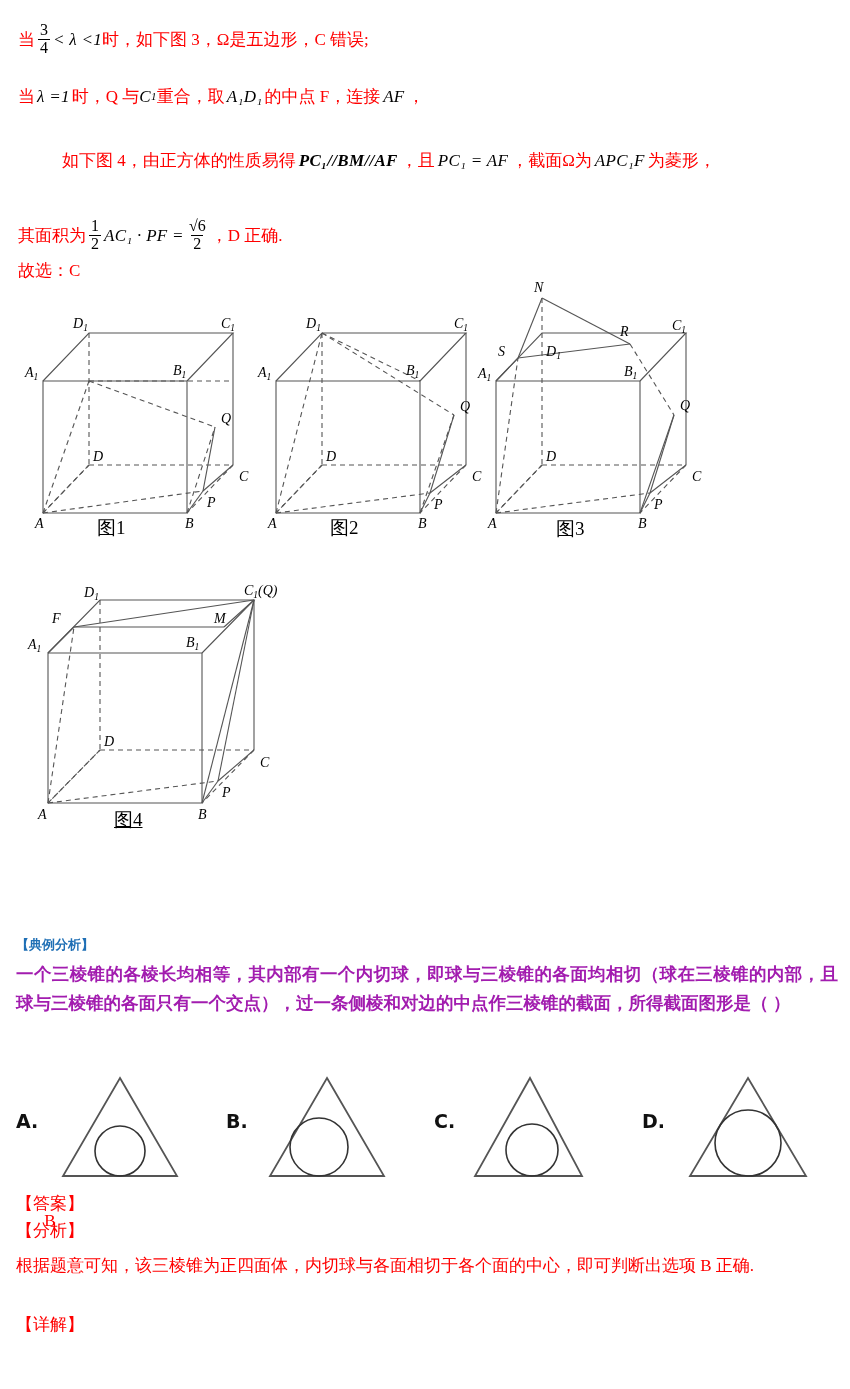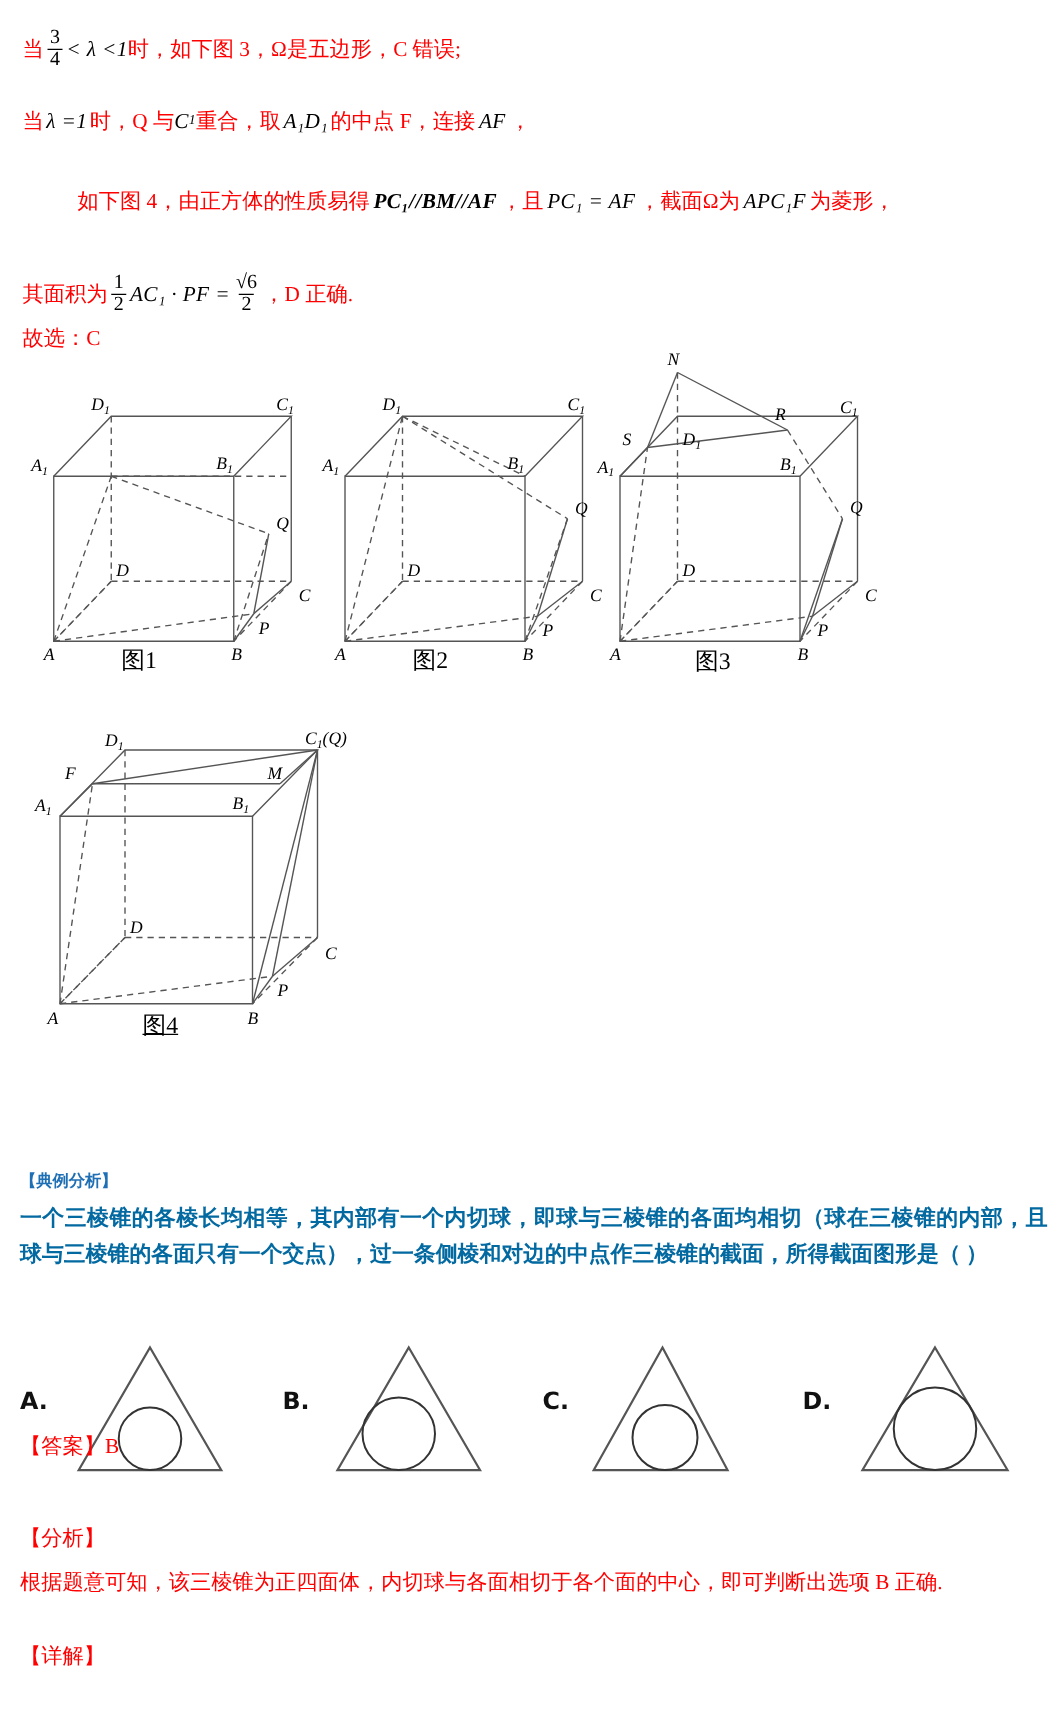--- a/index.html
+++ b/index.html
@@ -25,21 +25,21 @@
   .frac .den{font-size:16px;line-height:1.05;padding:0 2px;border-top:1.2px solid #000;
              font-family:"Liberation Serif",serif;}
 
   
   .sec-head{position:absolute;font-weight:bold;
             font-family:"DejaVu Sans","Liberation Sans",sans-serif;}
   .sec-title{font-size:27px;letter-spacing:1px;}
   .sub-head{font-size:13px;font-weight:bold;}
 
   
-  .prob{position:absolute;color:#0369a1;font-size:17.5px;line-height:29px;
+  .prob{position:absolute;color:#a21caf;font-size:17.5px;line-height:29px;
         font-weight:bold;font-family:"Liberation Serif","DejaVu Serif",serif;
         width:822px;text-align:justify;}
 
   .opt-label{position:absolute;font-weight:bold;font-size:19px;color:#111;
              font-family:"DejaVu Sans","Liberation Sans",sans-serif;}
 
   .fig{position:absolute;}
   .fig-cap{position:absolute;font-size:19px;color:#000;
            font-family:"Liberation Serif","DejaVu Serif",serif;}
   svg{display:block;overflow:visible;}
@@ -298,21 +298,21 @@
   </div>
 
   <div class="opt-label" style="left:642px;top:1110px;">D.</div>
   <div class="fig" style="left:680px;top:1068px;">
     <svg width="140" height="120" viewBox="0 0 140 120">
       <polygon points="68,10 126,108 10,108" fill="none" stroke="#555" stroke-width="1.8"></polygon>
       <circle cx="68" cy="75" r="33" fill="none" stroke="#333" stroke-width="1.6"></circle>
     </svg>
   </div>
 
-  <div class="sol-line sol" style="left:16px;top:1148px;">
+  <div class="sol-line sol" style="left:16px;top:1195px;flex-direction:column;">
     <span class="cn">【答案】</span>
     <span class="cn">B</span>
   </div>
   <div class="sol-line sol" style="left:16px;top:1222px;">
     <span class="cn">【分析】</span>
   </div>
   <div class="sol" style="position:absolute;left:16px;top:1252px;width:818px;line-height:28px;text-align:justify;">根据题意可知，该三棱锥为正四面体，内切球与各面相切于各个面的中心，即可判断出选项 B 正确.</div>
   <div class="sol-line sol" style="left:16px;top:1316px;">
     <span class="cn">【详解】</span>
   </div>

